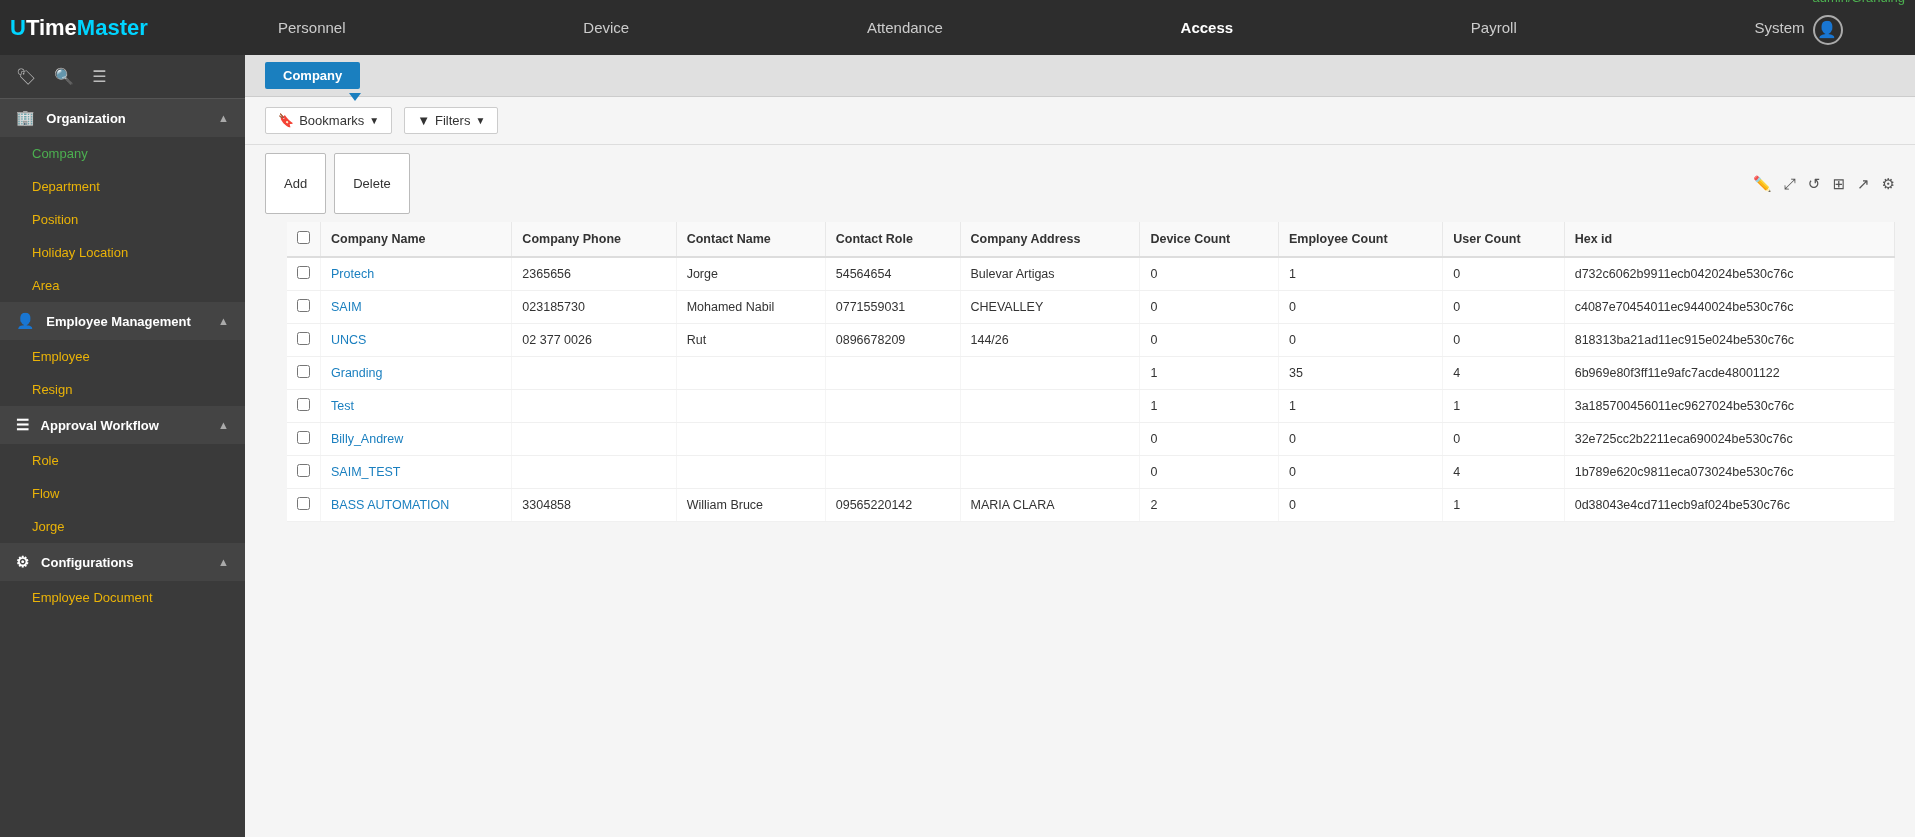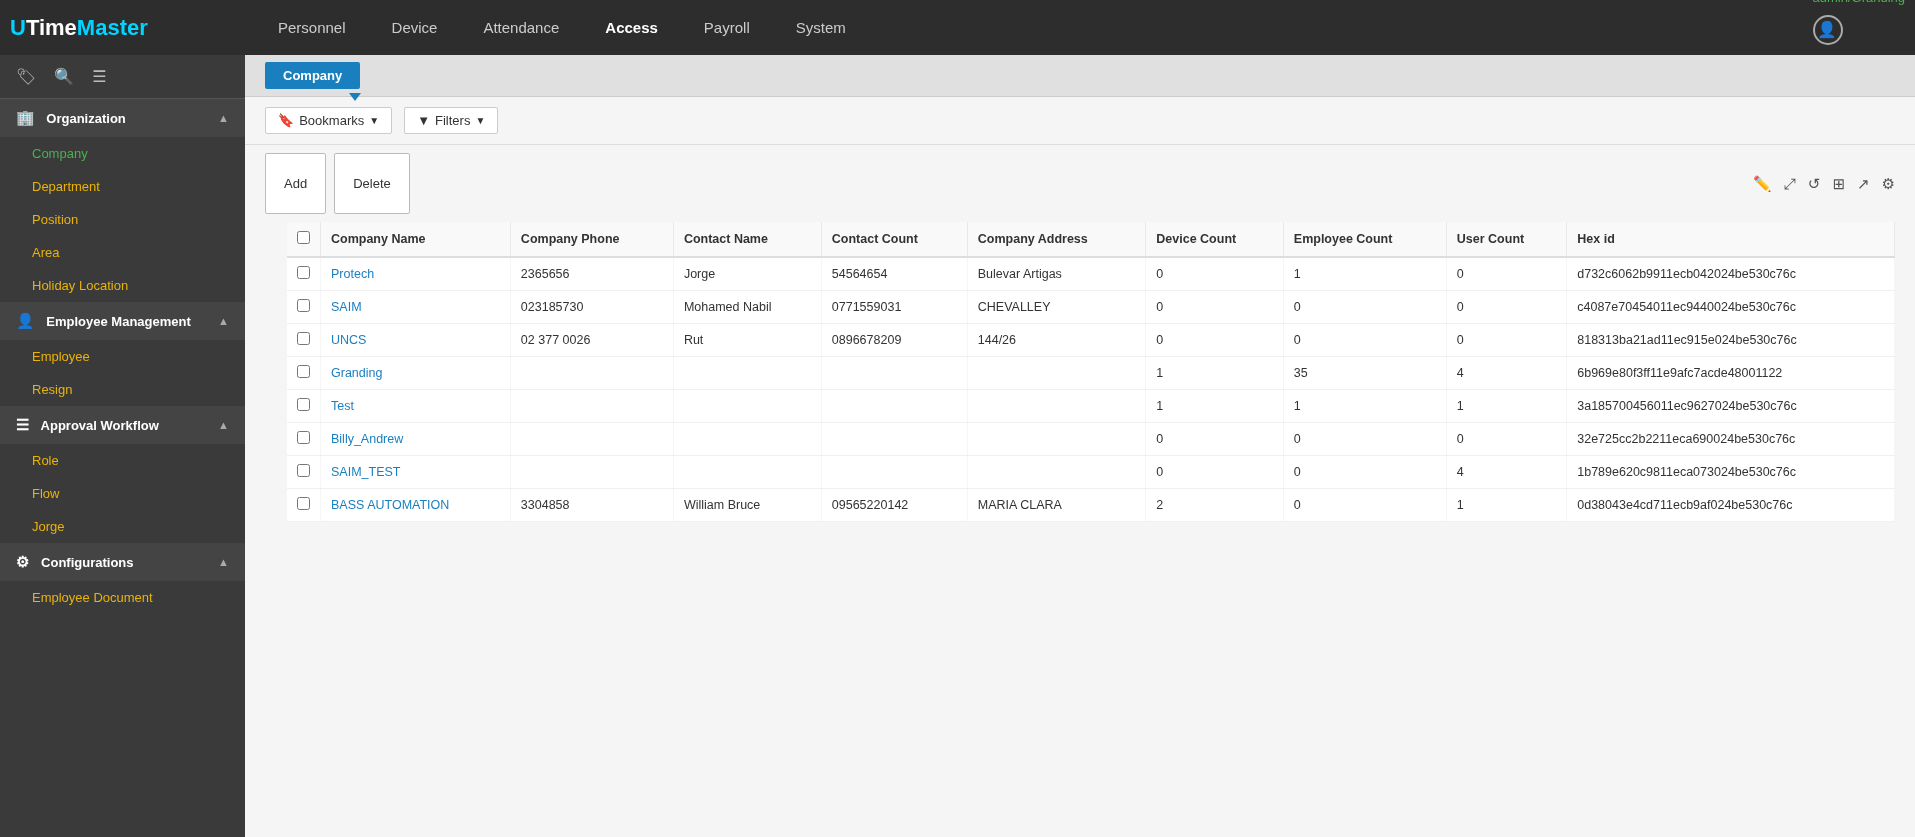--- a/index.html
+++ b/index.html
@@ -23,20 +23,21 @@
       flex-shrink: 0;
     }
     .logo-u { color: #00d4ff; }
     .logo-time { color: #fff; }
     .logo-master { color: #00d4ff; text-align: right; }
     .nav-items {
       display: flex;
       flex: 1;
       gap: 30px;
       padding-left: 20px;
+      justify-content: space-between;
     }
     .nav-item {
       color: #ccc;
       cursor: pointer;
       font-size: 15px;
       padding: 5px 8px;
       white-space: nowrap;
     }
     .nav-item.active { color: #fff; font-weight: 700; }
     .nav-right {
@@ -266,22 +267,22 @@
     <div class="sidebar-section-header">
       <span>
         <span class="section-icon">🏢</span>
         <span>Organization</span>
       </span>
       <span class="chevron">▲</span>
     </div>
     <div class="sidebar-item active">Company</div>
     <div class="sidebar-item">Department</div>
     <div class="sidebar-item">Position</div>
+    <div class="sidebar-item">Holiday Location</div>
     <div class="sidebar-item">Area</div>
-    <div class="sidebar-item">Holiday Location</div>
 
     <div class="sidebar-section-header">
       <span>
         <span class="section-icon">👤</span>
         <span>Employee Management</span>
       </span>
       <span class="chevron">▲</span>
     </div>
     <div class="sidebar-item">Employee</div>
     <div class="sidebar-item">Resign</div>
@@ -347,21 +348,21 @@
     <div class="table-container">
       <table>
         <thead>
           <tr>
             <th class="checkbox-col">
               <input type="checkbox" style="">
             </th>
             <th>Company Name</th>
             <th>Company Phone</th>
             <th>Contact Name</th>
-            <th>Contact Count</th>
+            <th>Contact Role</th>
             <th>Company Address</th>
             <th>Device Count</th>
             <th>Employee Count</th>
             <th>User Count</th>
             <th>Hex id</th>
           </tr>
         </thead>
         <tbody id="table-body">
         <tr>
     <td class="checkbox-col">

